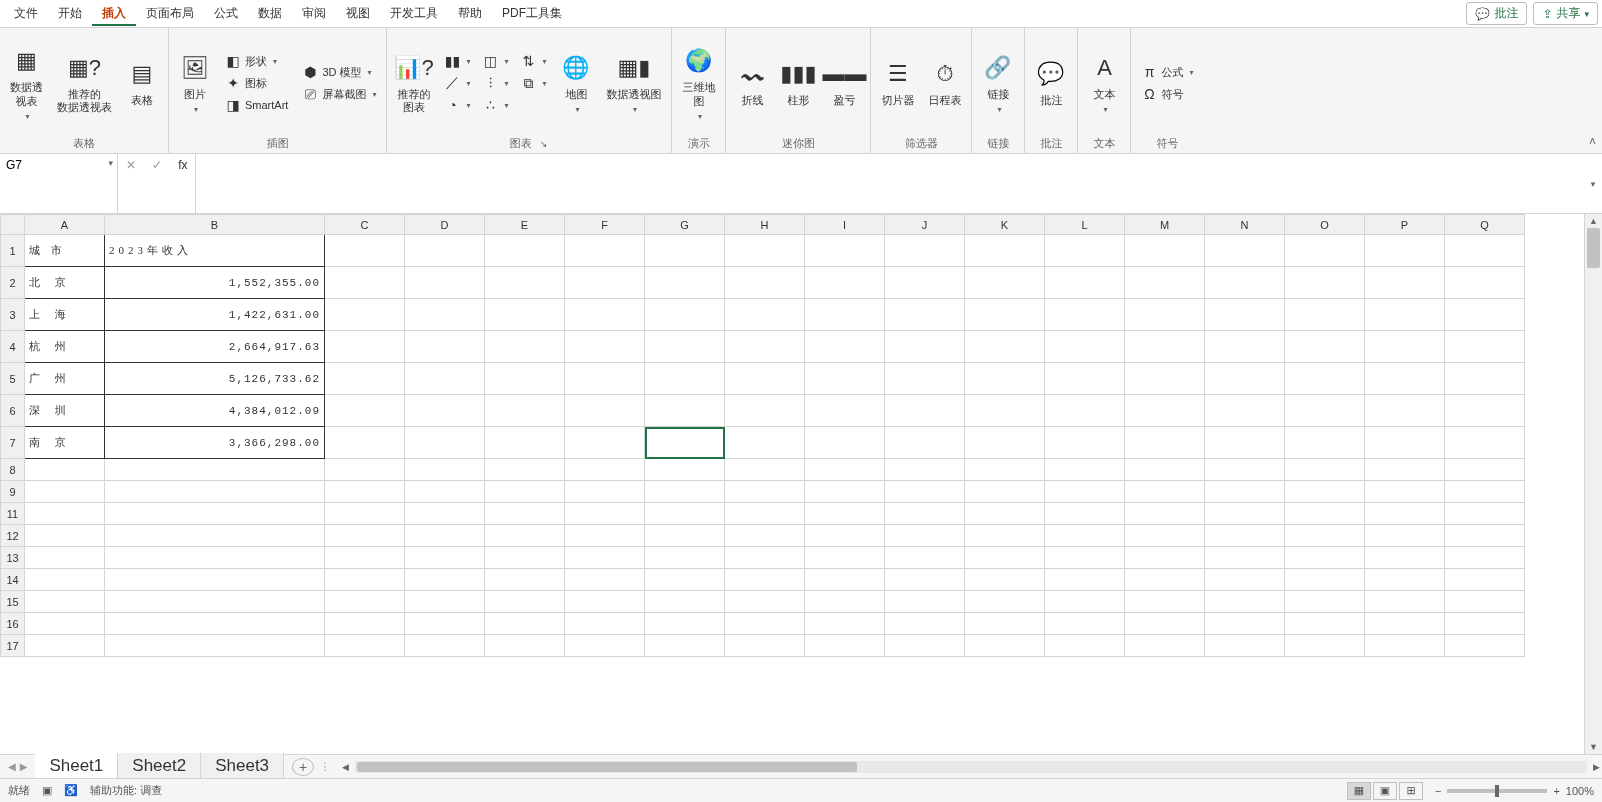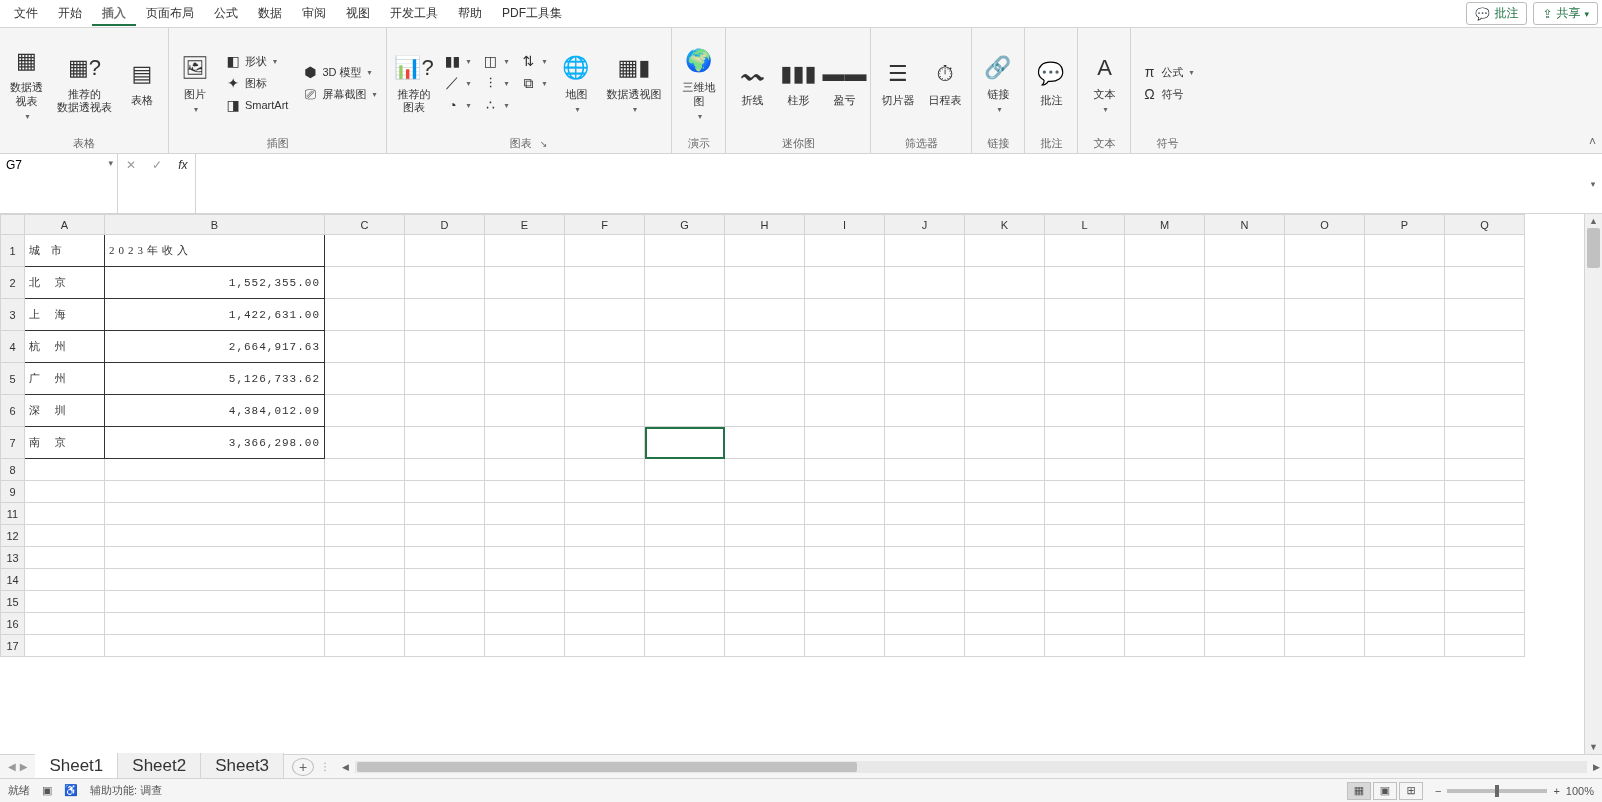--- a/index.html
+++ b/index.html
@@ -1,19 +1,19 @@
 <!DOCTYPE html>
 <html><head>
 <meta charset="utf-8">
 <style>
 * { margin: 0; padding: 0; box-sizing: border-box; font-family: "Microsoft YaHei", "SimSun", sans-serif; user-select: none; }
 body { width: 1602px; height: 802px; background: #fff; overflow: hidden; font-size: 12px; color: #333; display: flex; flex-direction: column; }
 .menubar { height: 28px; display: flex; align-items: center; border-bottom: 1px solid #d4d4d4; background: #fff; padding: 0 4px; }
 .menubar .tab { padding: 4px 10px; cursor: pointer; }
-.menubar .tab.active { color: #737373; border-bottom: 2px solid #217346; font-weight: bold; }
+.menubar .tab.active { color: #c2410c; border-bottom: 2px solid #217346; font-weight: bold; }
 .menubar .spacer { flex: 1; }
 .topbtn { border: 1px solid #bdbdbd; border-radius: 3px; padding: 2px 8px; margin-left: 6px; display: inline-flex; align-items: center; gap: 4px; color: #217346; cursor: pointer; }
 .ribbon { height: 126px; border-bottom: 1px solid #d4d4d4; background: #f5f5f5; display: flex; position: relative; }
 .group { border-right: 1px solid #d4d4d4; display: flex; flex-direction: column; padding: 4px 6px 2px 6px; }
 .group-content { flex: 1; display: flex; align-items: center; gap: 6px; }
 .group-label { text-align: center; font-size: 11px; color: #666; padding-top: 2px; }
 .bigbtn { display: flex; flex-direction: column; align-items: center; gap: 4px; padding: 2px 4px; cursor: pointer; }
 .bigbtn .icon { width: 32px; height: 32px; display: flex; align-items: center; justify-content: center; font-size: 22px; }
 .bigbtn .lbl { font-size: 11px; text-align: center; line-height: 1.2; white-space: pre-line; }
 .smallbtn { display: flex; align-items: center; gap: 4px; padding: 2px 4px; cursor: pointer; font-size: 11px; }
@@ -287,21 +287,21 @@
 </div>
 
 <div class="formulabar">
   <div class="namebox">
     <input type="text" value="G7" style="">
     <span class="dd">▾</span>
   </div>
   <div class="fxbuttons">
     <span class="fb">✕</span>
     <span class="fb">✓</span>
-    <span class="fb" style="font-style:italic;color:#333;">fx</span>
+    <span class="fb" style="color:#333;">fx</span>
   </div>
   <div class="fxinput">
     <textarea style=""></textarea>
   </div>
   <div class="fx-expand">▾</div>
 </div>
 
 <div class="gridarea">
   <div class="grid">
     <table class="sheet" id="sheet-table">

